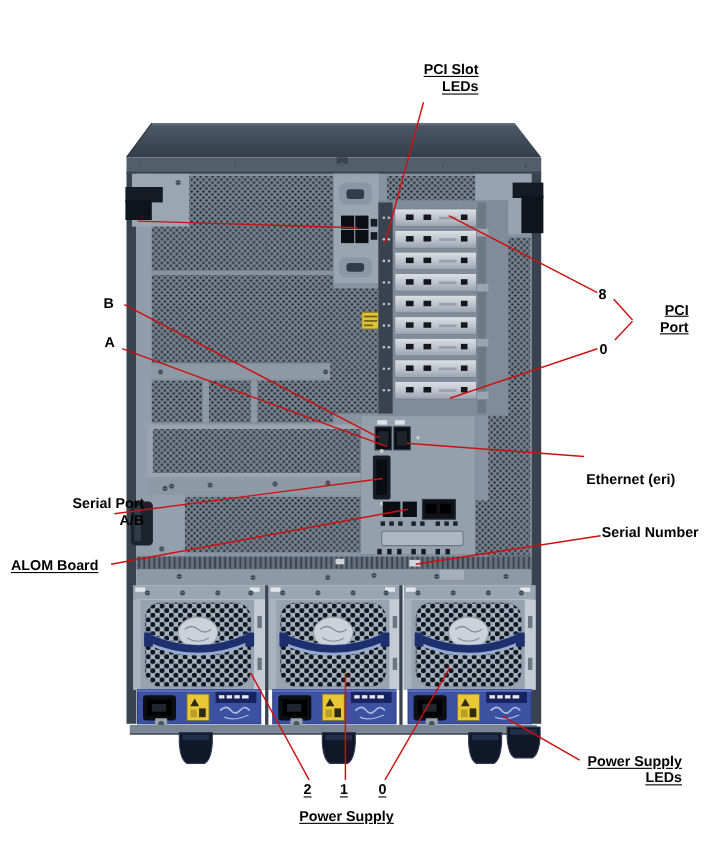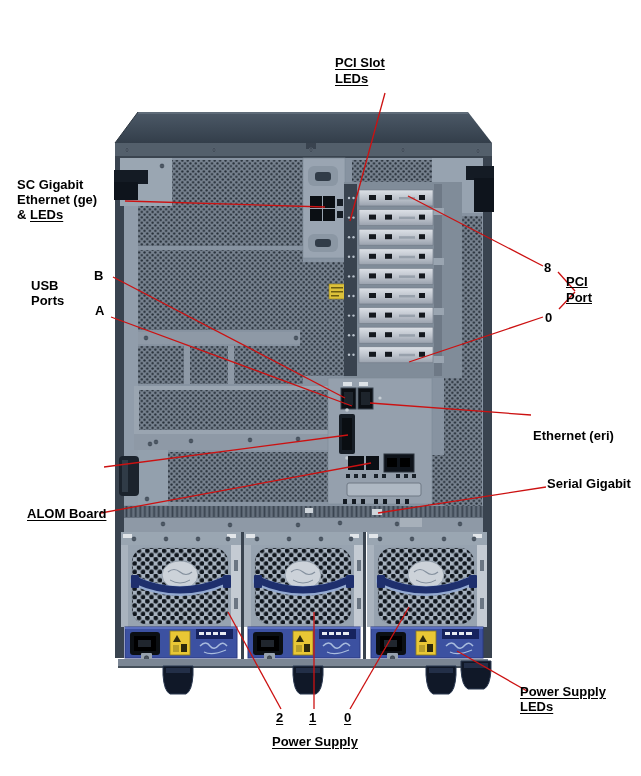--- a/index.html
+++ b/index.html
@@ -1,21 +1,21 @@
 <!DOCTYPE html>
 <html><head>
 <meta charset="utf-8">
 <title>Server Rear View Diagram</title>
 <style>
   html,body{margin:0;padding:0;background:#fff;}
   #stage{position:relative;width:641px;height:776px;background:#ffffff;overflow:hidden;
          font-family:"Liberation Sans",sans-serif;}
   #server-svg{position:absolute;left:0;top:0;}
   .lbl{position:absolute;font-weight:bold;font-size:13px;line-height:16px;color:#000;
-       text-align:left;white-space:nowrap;}
+       text-align:right;white-space:nowrap;}
   .lbl.left{text-align:left;}
   .u{text-decoration:underline;text-underline-offset:2px;}
 </style>
 </head>
 <body>
 
 <div id="stage">
 
 <svg id="server-svg" width="641" height="776" viewBox="0 0 641 776">
   <defs>
@@ -338,45 +338,40 @@
     <line x1="314" y1="709" x2="314" y2="612"></line>
     <line x1="350" y1="709" x2="409" y2="607"></line>
   </g>
 </svg>
 
 <div class="lbl" style="left:335px;top:55px;width:100px;">
   <div><span class="u">PCI Slot</span></div>
   <div><span class="u">LEDs</span></div>
 </div>
 
-<div class="lbl" style="left:17px;top:177px;width:110px;line-height:15px;">
-  <div>SC Gigabit</div>
-  <div>Ethernet (ge)</div>
-  <div><span>&amp; </span><span class="u">LEDs</span></div>
-</div>
-
-<div class="lbl" style="left:31px;top:278px;width:70px;line-height:15px;">
-  <div>USB</div>
-  <div>Ports</div>
-</div>
+
 <div class="lbl left" style="left:94px;top:268px;">B</div>
 <div class="lbl left" style="left:95px;top:303px;">A</div>
 
-
-<div class="lbl left u" style="left:27px;top:506px;text-align:center;">ALOM Board</div>
+<div class="lbl" style="left:31px;top:450px;width:100px;line-height:15px;">
+  <div>Serial Port</div>
+  <div>A/B</div>
+</div>
+
+<div class="lbl left u" style="left:10px;top:506px;text-align:center;">ALOM Board</div>
 
 <div class="lbl left" style="left:544px;top:260px;">8</div>
 <div class="lbl left" style="left:545px;top:310px;">0</div>
 <div class="lbl" style="left:566px;top:274px;width:60px;line-height:16px;text-decoration:underline;">
   <div>PCI</div>
   <div>Port</div>
 </div>
 
 <div class="lbl left" style="left:533px;top:428px;">Ethernet (eri)</div>
-<div class="lbl left" style="left:547px;top:476px;">Serial Gigabit</div>
+<div class="lbl left" style="left:547px;top:476px;">Serial Number</div>
 
 <div class="lbl" style="left:520px;top:684px;width:100px;line-height:15px;">
   <div><span class="u">Power Supply</span></div>
   <div><span class="u">LEDs</span></div>
 </div>
 
 <div class="lbl left u" style="left:276px;top:710px;">2</div>
 <div class="lbl left u" style="left:309px;top:710px;">1</div>
 <div class="lbl left u" style="left:344px;top:710px;">0</div>
 <div class="lbl left u" style="left:272px;top:734px;">Power Supply</div>

